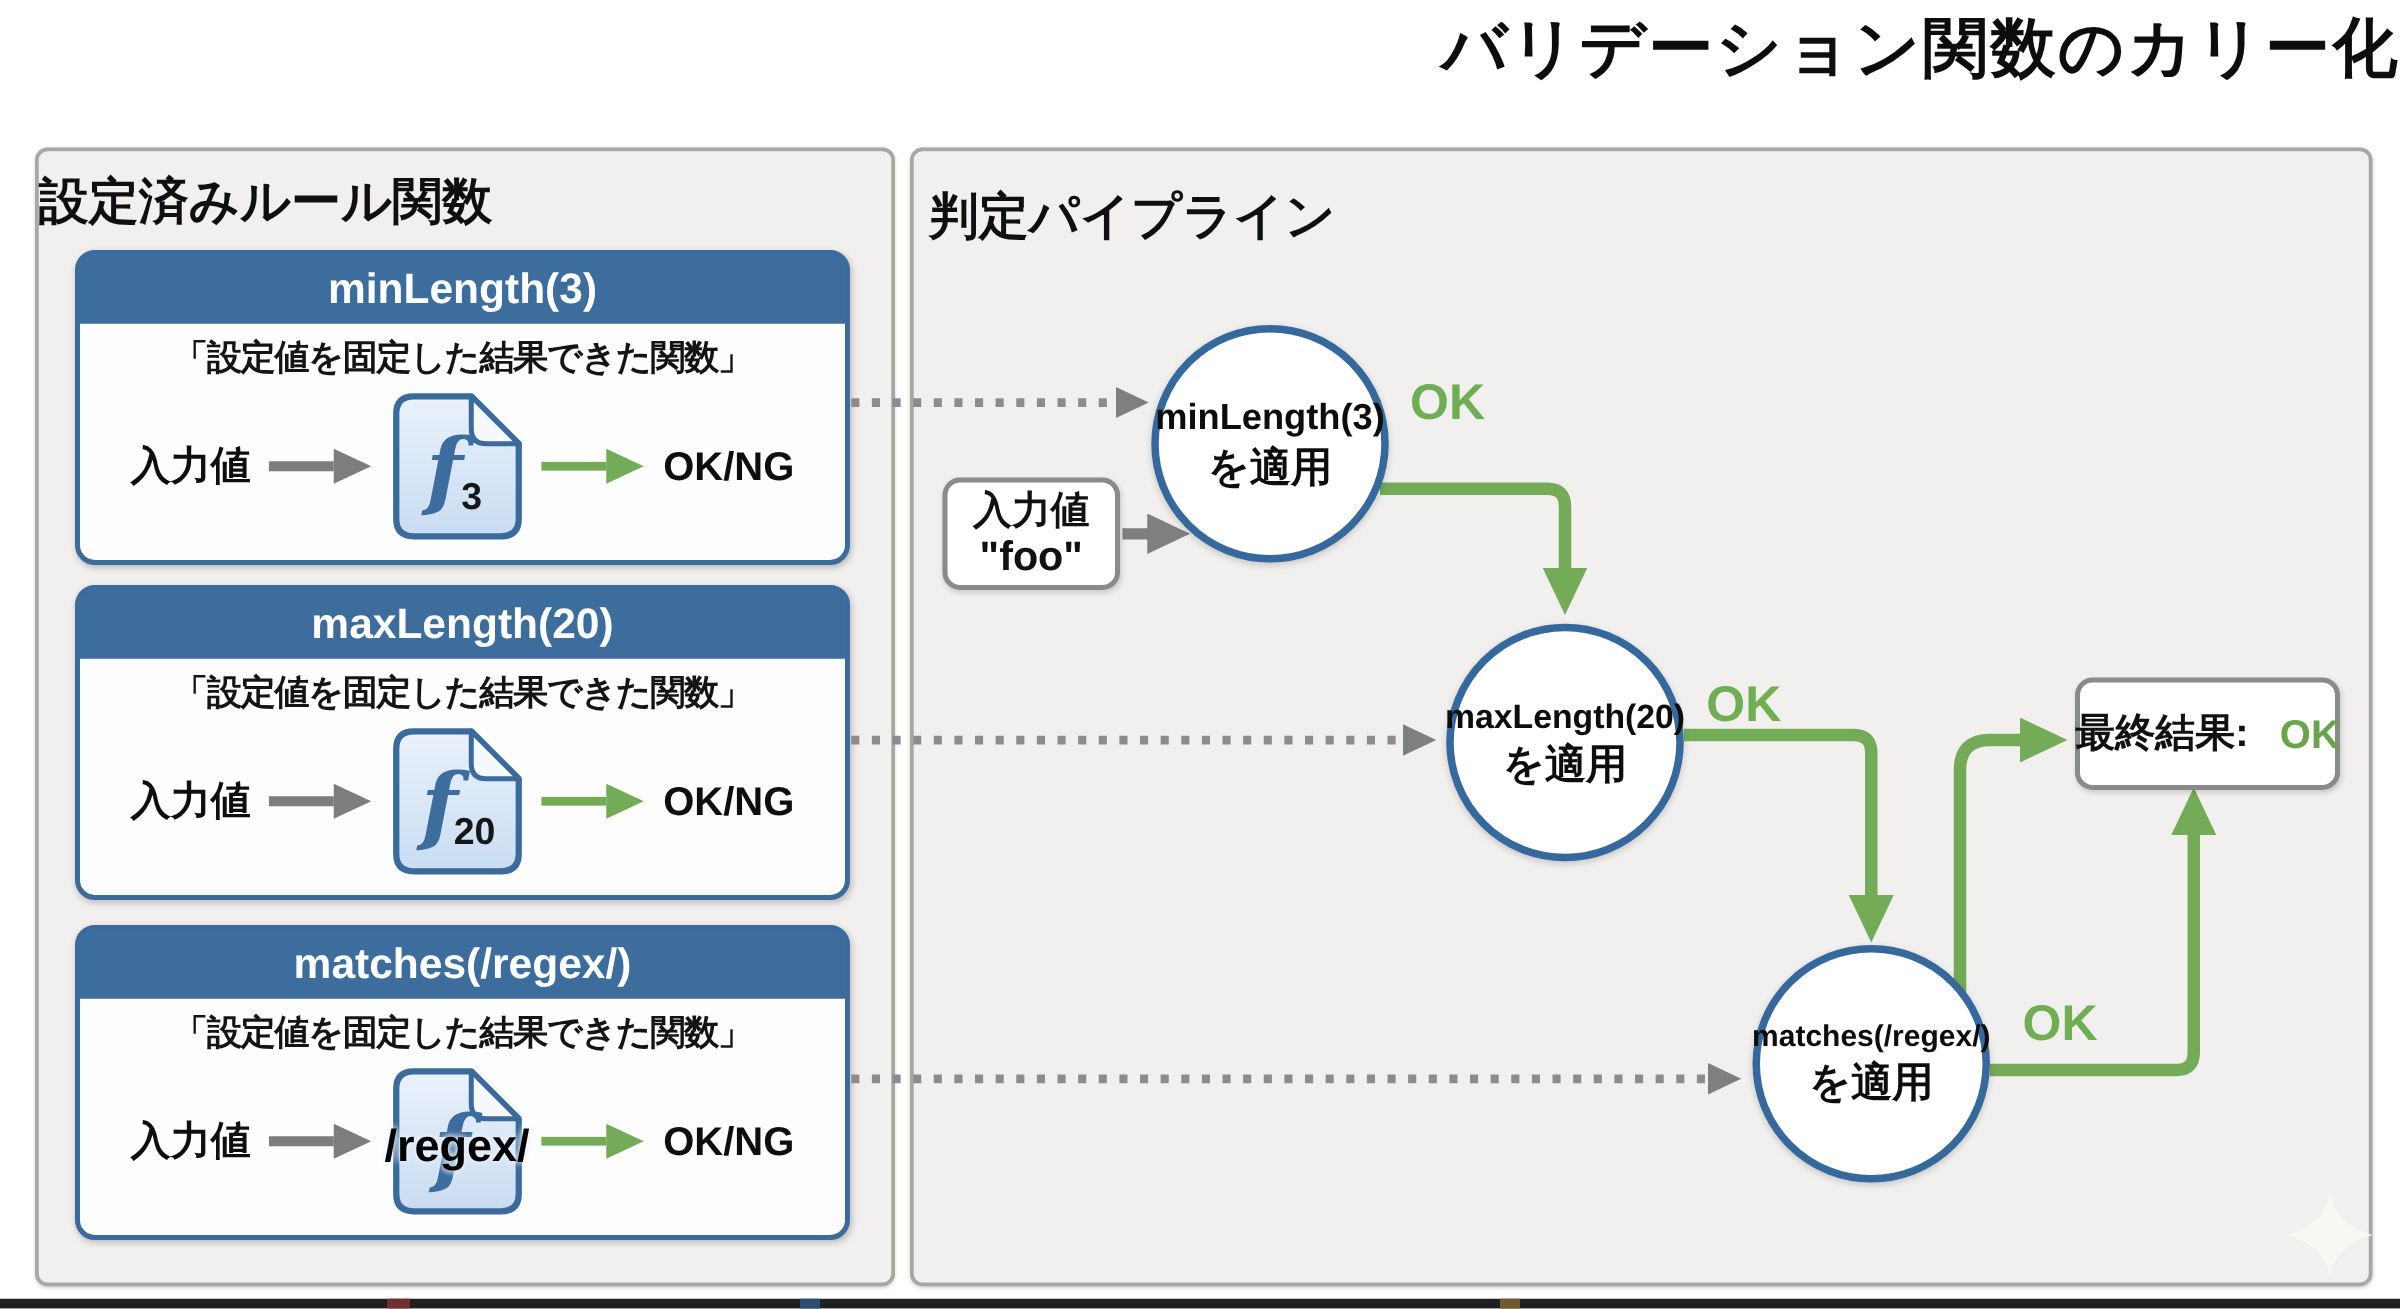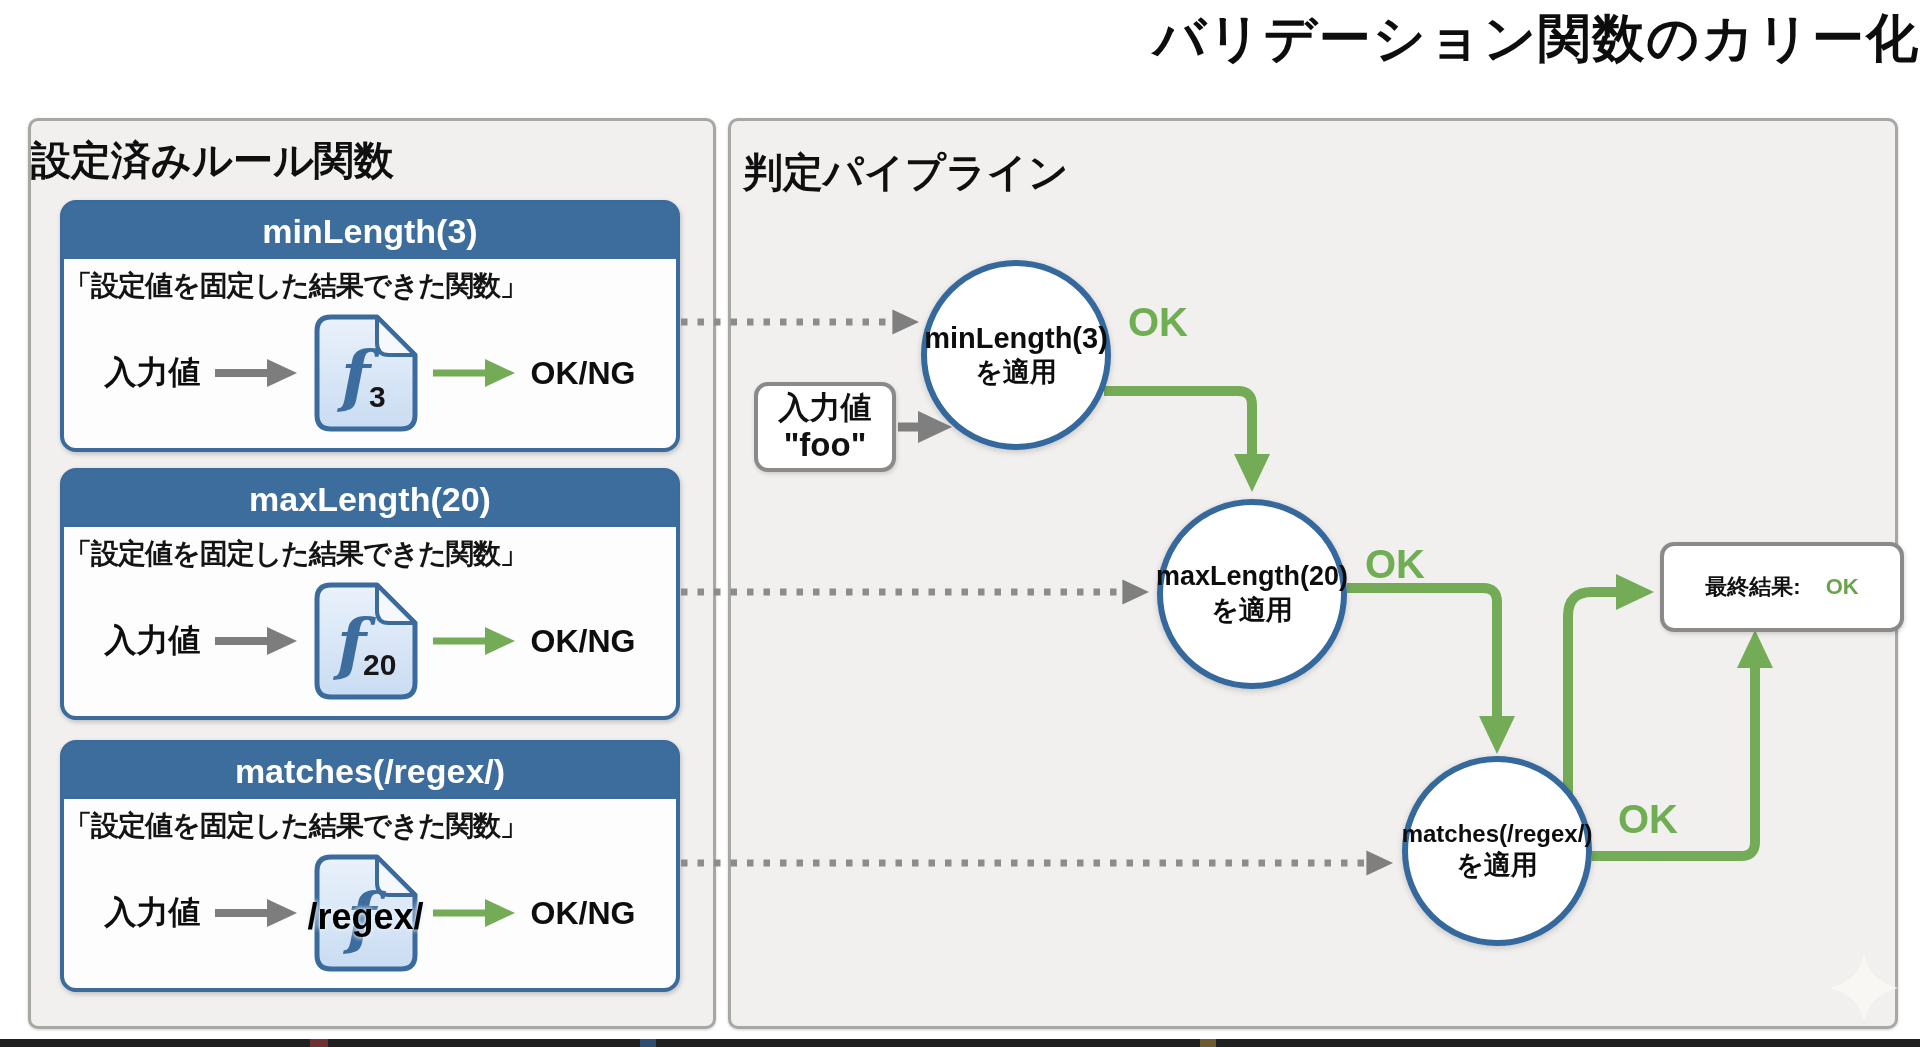--- a/index.html
+++ b/index.html
@@ -17,53 +17,53 @@
         font-size:40px;font-weight:800;color:#0f0f0f;}
 
   
   .card{position:absolute;left:60px;width:620px;height:252px;background:#fdfdfd;
         border:4px solid #3a6b9c;border-radius:16px;box-shadow:1px 2px 5px rgba(0,0,0,.22);
         box-sizing:border-box;}
   .card1{top:200px;} .card2{top:468px;} .card3{top:740px;}
   .card-header{margin:-1px -1px 0 -1px;height:56px;background:#3d6d9c;border-radius:12px 12px 0 0;
         display:flex;align-items:center;justify-content:center;color:#fff;
         font-size:34px;font-weight:800;}
-  .card-caption{margin-top:8px;font-size:28px;font-weight:700;
+  .card-caption{text-align:center;margin-top:8px;font-size:28px;font-weight:700;
         letter-spacing:-1px;color:#141414;}
   .flow-row{display:flex;align-items:center;justify-content:center;gap:14px;margin-top:8px;}
   .flow-label{font-size:32px;font-weight:800;color:#0e0e0e;white-space:nowrap;}
   .arrow-svg{width:84px;height:30px;flex:0 0 auto;}
 
   .doc-icon{position:relative;width:106px;height:120px;flex:0 0 auto;}
   .doc-icon svg{width:106px;height:120px;display:block;}
   .fn-f{font-family:"DejaVu Serif",serif;font-style:italic;font-weight:700;font-size:68px;fill:#3c6d9e;}
   .fn-sub{font-family:"Liberation Sans",sans-serif;font-weight:800;font-size:30px;fill:#161616;}
   .regex-overlay{position:absolute;left:50%;top:53%;transform:translate(-50%,-50%);
         font-size:36px;font-weight:800;color:#000;white-space:nowrap;
         text-shadow:0 0 5px #e8f1fa,0 0 5px #e8f1fa;}
 
   
   .node{position:absolute;width:190px;height:190px;box-sizing:border-box;background:#fff;
         border:6px solid #35689c;border-radius:50%;display:flex;flex-direction:column;
         align-items:center;justify-content:center;text-align:center;line-height:1.25;
         box-shadow:0 2px 6px rgba(0,0,0,.18);}
   .node .l1{font-weight:800;color:#0d0d0d;white-space:nowrap;}
-  .node .l2{font-size:27px;font-weight:800;color:#0d0d0d;}
+  .node .l2{font-size:33px;font-weight:800;color:#0d0d0d;}
   .node1{left:921px;top:260px;} .node1 .l1{font-size:29px;}
   .node2{left:1157px;top:499px;} .node2 .l1{font-size:27px;}
   .node3{left:1402px;top:756px;} .node3 .l1{font-size:24px;}
 
   .small-box{position:absolute;background:#ffffff;border:4px solid #8a8a8a;border-radius:14px;
         box-sizing:border-box;display:flex;align-items:center;justify-content:center;
         box-shadow:1px 2px 4px rgba(0,0,0,.15);}
   .foo-box{left:754px;top:382px;width:142px;height:90px;flex-direction:column;line-height:1.15;}
   .foo-box .fl1{font-size:31px;font-weight:800;}
   .foo-box .fl2{font-size:33px;font-weight:800;}
-  .result-box{left:1660px;top:542px;width:244px;height:90px;gap:25px;
-        font-size:22px;font-weight:800;white-space:nowrap;}
+  .result-box{left:1660px;top:542px;width:212px;height:90px;gap:25px;
+        font-size:32px;font-weight:800;white-space:nowrap;}
   .green-text{color:#69a44c;}
 
   .ok-label{position:absolute;width:90px;text-align:center;font-size:40px;font-weight:800;
         color:#6fae53;}
   .ok1{left:1113px;top:300px;} .ok2{left:1350px;top:542px;} .ok3{left:1603px;top:797px;}
 
   .connector-layer{position:absolute;left:0;top:0;width:1920px;height:1047px;pointer-events:none;}
 
   .bottom-strip{position:absolute;left:0;bottom:0;width:1920px;height:8px;
         background:

